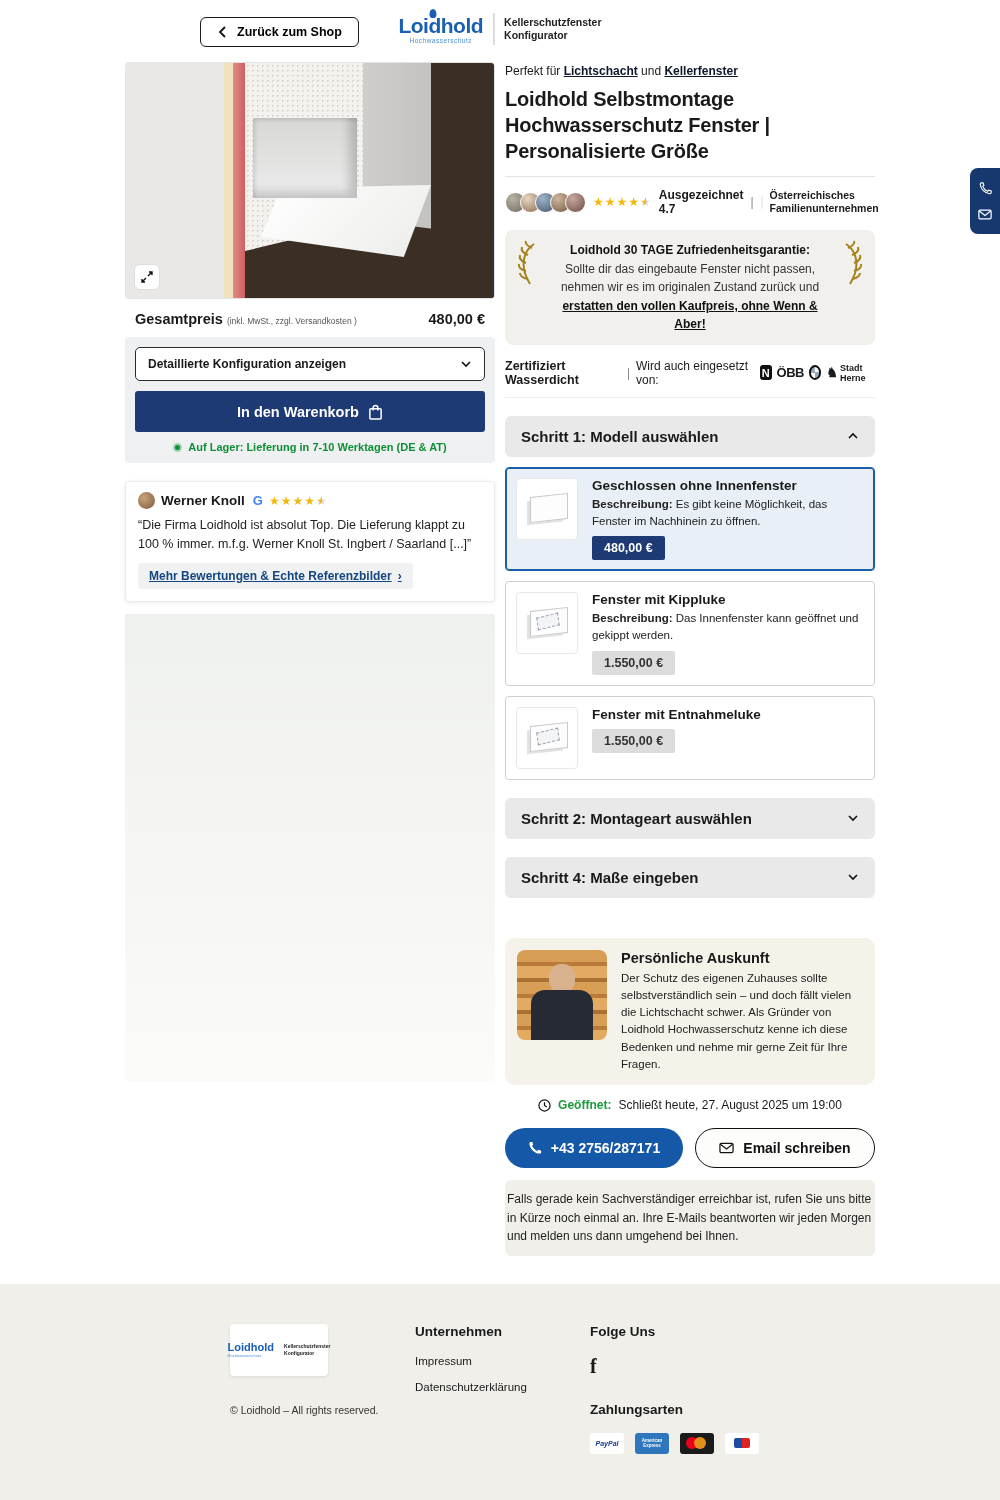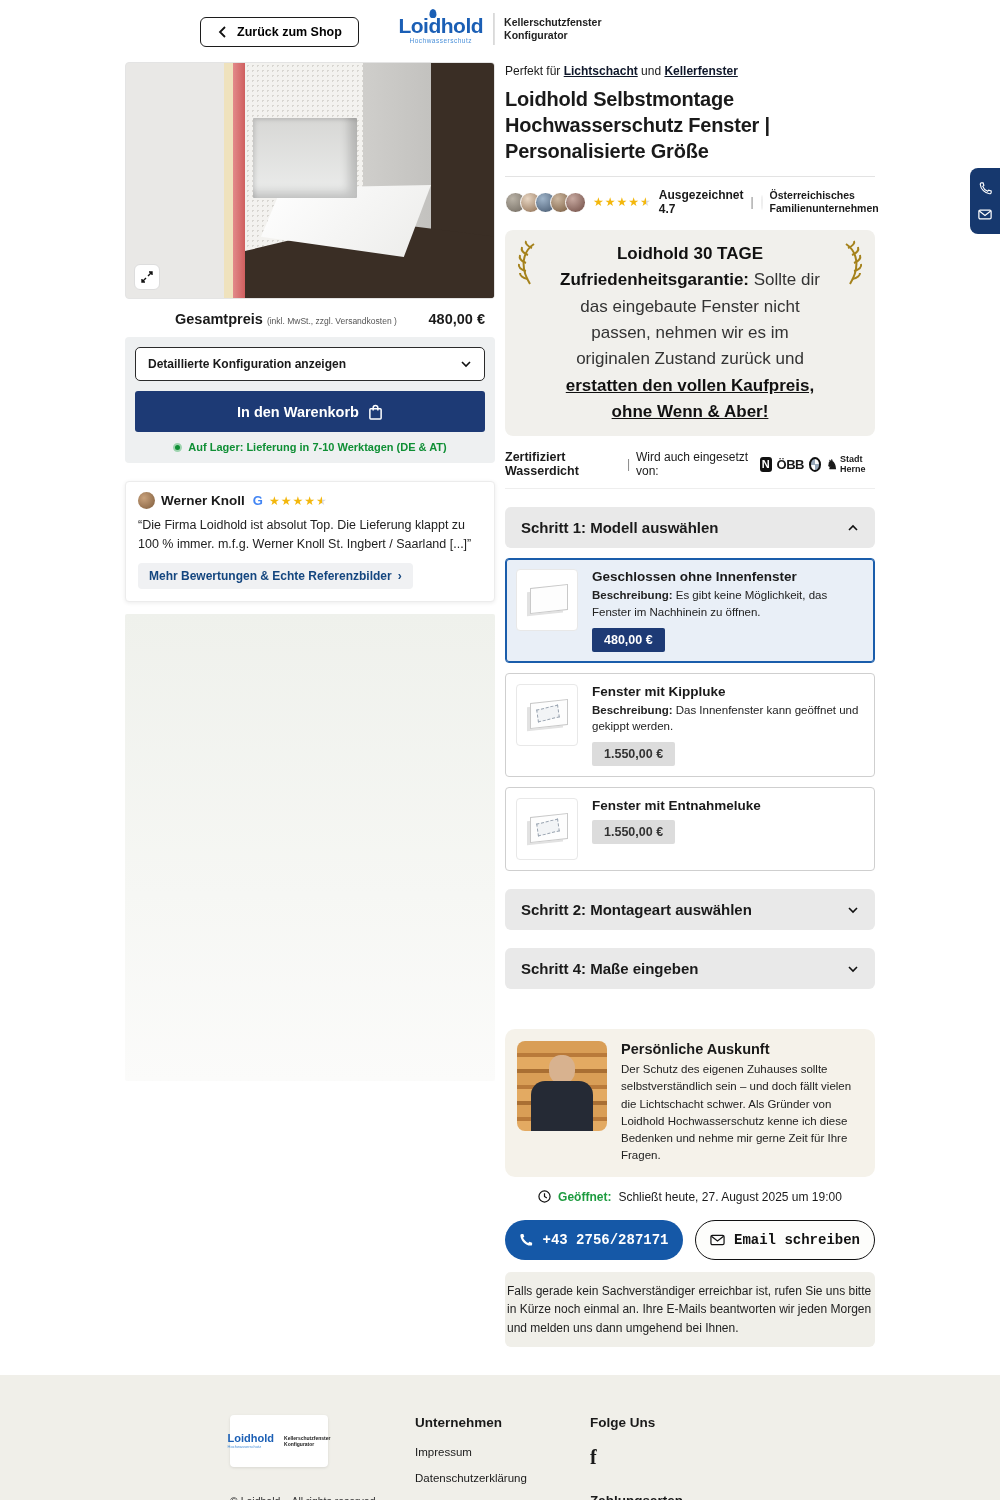--- a/index.html
+++ b/index.html
@@ -34,42 +34,42 @@
     clip-path:polygon(0 38%, 50% 0, 100% 20%, 100% 100%, 0 100%); }
   .shaft-floor { position:absolute; left:135px; top:122px; width:170px; height:72px; background:linear-gradient(135deg,#ffffff,#ececea);
     clip-path:polygon(12% 4%, 100% 0, 84% 100%, 0 72%); }
   .recess { position:absolute; left:127px; top:55px; width:104px; height:80px; background:linear-gradient(180deg,#d7d7d5,#ecedec);
     box-shadow:inset -8px -6px 10px rgba(0,0,0,0.18), inset 2px 2px 4px rgba(0,0,0,0.12); border-radius:1px; }
   .expand-btn { position:absolute; left:8px; bottom:8px; width:26px; height:26px; background:#fff; border:1px solid #ddd; border-radius:6px;
     display:flex; align-items:center; justify-content:center; cursor:pointer; }
 
   
   .price-row { display:flex; justify-content:space-between; align-items:baseline; padding:12px 10px 10px 10px; }
-  .price-label { font-size:14.5px; font-weight:700;margin-left:40px; }
+  .price-label { font-size:14.5px; font-weight:700; }
   .price-note { font-size:8.5px; font-weight:400; color:#555; }
   .price-value { font-size:14.5px; font-weight:700; }
   .purchase-panel { background:#eef0f1; padding:10px; border-radius:4px; }
   .config-select { display:flex; justify-content:space-between; align-items:center; background:#fff; border:1.5px solid #2b2b2b;
     border-radius:5px; padding:9px 12px; font-size:12px; font-weight:600; cursor:pointer; }
   .cart-btn { margin-top:10px; width:100%; background:#1d3a75; color:#fff; border:none; border-radius:3px; height:41px;
     font-size:14.5px; font-weight:700; display:flex; align-items:center; justify-content:center; gap:9px; cursor:pointer; font-family:inherit; }
   .stock-row { margin-top:9px; display:flex; align-items:center; justify-content:center; gap:6px; font-size:11px; font-weight:700; color:#0f8f35; }
   .stock-dot { width:9px; height:9px; border-radius:50%; background:#0f8f35; border:2px solid #9ed4af; }
 
   
   .review-card { margin-top:18px; background:#fff; border:1px solid #ececec; box-shadow:0 1px 4px rgba(0,0,0,0.08); border-radius:4px; padding:10px 12px 12px; }
   .review-head { display:flex; align-items:center; gap:6px; }
   .review-avatar { width:17px; height:17px; border-radius:50%; background:radial-gradient(circle at 35% 35%,#c9a27c,#7d5a3a); }
   .review-name { font-size:13.5px; font-weight:700; }
   .g-icon { font-size:13px; font-weight:700; color:#4285F4; margin-left:2px; }
   .stars { display:inline-flex; font-size:12px; letter-spacing:1px; color:#f3b70c; }
   .star-half { background:linear-gradient(90deg,#f3b70c 50%,#d8d8d8 50%); -webkit-background-clip:text; background-clip:text; color:transparent; }
   .review-text { font-size:12.5px; line-height:1.5; margin-top:7px; color:#222; }
   .review-more { margin-top:9px; display:inline-flex; align-items:center; gap:6px; background:#f0f1f3; border-radius:4px;
-    padding:6px 11px; font-size:12px; font-weight:700; color:#14467f; cursor:pointer; }
+    padding:6px 11px; font-size:12px; font-weight:700; color:#14467f; cursor:pointer;text-decoration:underline; }
 
   .ghost-panel { margin-top:12px; height:467px; background:linear-gradient(180deg,#eff1ec 0%,#f6f7f4 60%,#fbfbfa 100%); border-radius:2px; }
 
   
   .eyebrow { font-size:12px; margin-top:2px; }
   .eyebrow a { font-weight:700; color:#0f172a; text-decoration:underline; cursor:pointer; }
   .page-title { font-size:20px; font-weight:800; line-height:1.3; margin-top:8px; letter-spacing:-0.2px; }
   .title-rule { border:none; border-top:1px solid #e3e3e3; margin:12px 0 0; }
   .rating-row { display:flex; align-items:center; margin-top:11px; gap:7px; }
   .avatars { display:flex; }
@@ -77,21 +77,21 @@
   .avatars span:first-child { margin-left:0; }
   .av1{background:radial-gradient(circle at 35% 30%,#b9b2a6,#6e675d);} .av2{background:radial-gradient(circle at 35% 30%,#e8d6c3,#8a6a4e);}
   .av3{background:radial-gradient(circle at 35% 30%,#9fb4c9,#42546b);} .av4{background:radial-gradient(circle at 35% 30%,#cdb8a1,#74573c);}
   .av5{background:radial-gradient(circle at 35% 30%,#c7a9a0,#6d4a42);}
   .rating-text { font-size:12px; font-weight:700; }
   .rating-sep { color:#888; font-size:12px; }
   .flag { width:15px; height:15px; border-radius:50%; background:linear-gradient(180deg,#d2232a 33%,#fff 33%,#fff 66%,#d2232a 66%); border:1px solid #eee; }
   .family-badge { font-size:10.5px; font-weight:700; line-height:1.25; }
 
   .guarantee { margin-top:14px; background:#f1f0ec; border-radius:8px; padding:11px 52px; position:relative; text-align:center;
-    font-size:17px; line-height:1.55; color:#333; }
+    font-size:12px; line-height:1.55; color:#333; }
   .guarantee b { color:#111; }
   .guarantee u { font-weight:700; color:#111; }
   .laurel { position:absolute; top:10px; width:26px; height:48px; color:#a5821c; }
   .laurel.left { left:9px; } .laurel.right { right:9px; transform:scaleX(-1); }
 
   .certified-row { display:flex; align-items:center; gap:6px; margin-top:14px; padding-bottom:10px; border-bottom:1px solid #eee; font-size:12px; flex-wrap:nowrap; }
   .certified-bold { font-weight:800; font-size:12.5px; }
   .cert-logos { display:flex; align-items:center; gap:5px; margin-left:2px; }
   .logo-n { width:15px; height:15px; background:#111; color:#fff; border-radius:3px; font-weight:800; font-size:11px; display:flex; align-items:center; justify-content:center; }
   .logo-obb { font-weight:800; font-size:13px; letter-spacing:-0.5px; }
@@ -121,21 +121,21 @@
   
   .contact-card { margin-top:40px; background:#f5f2ea; border-radius:10px; padding:12px; display:flex; gap:14px; }
   .contact-photo { width:90px; height:90px; border-radius:8px; flex:none; position:relative; overflow:hidden;
     background:repeating-linear-gradient(180deg,#d99e56 0 12px,#b97a3a 12px 16px,#e3aa62 16px 28px,#a96f33 28px 32px); }
   .contact-photo .head { position:absolute; left:32px; top:14px; width:26px; height:28px; background:#d8b28f; border-radius:45% 45% 40% 40%; }
   .contact-photo .shirt { position:absolute; left:14px; top:40px; width:62px; height:50px; background:#252a35; border-radius:14px 14px 0 0; }
   .contact-title { font-size:14.5px; font-weight:800; }
   .contact-text { font-size:11.5px; line-height:1.5; margin-top:4px; color:#222; }
   .hours-row { display:flex; align-items:center; justify-content:center; gap:7px; margin-top:13px; font-size:12px; }
   .hours-open { color:#1d9b3f; font-weight:700; }
-  .btns-row { display:flex; gap:12px; margin-top:16px;font-family:Liberation Mono, monospace; }
+  .btns-row { display:flex; gap:12px; margin-top:16px; }
   .phone-btn { flex:1; background:#1558a7; color:#fff; border:none; border-radius:22px; height:40px; font-size:14px; font-weight:700;
     display:flex; align-items:center; justify-content:center; gap:9px; cursor:pointer; font-family:inherit; }
   .email-btn { flex:1; background:#fdfdfb; color:#111; border:1.5px solid #111; border-radius:22px; height:40px; font-size:14px; font-weight:600;
     display:flex; align-items:center; justify-content:center; gap:9px; cursor:pointer; font-family:inherit; }
   .contact-note { margin-top:12px; background:#f0efe9; border-radius:6px; padding:10px 2px; font-size:12px; line-height:1.55; color:#222; }
 
   
   .float-widget { position:absolute; right:0; top:168px; width:30px; height:66px; background:#16386e; border-radius:8px 0 0 8px;
     display:flex; flex-direction:column; align-items:center; justify-content:center; gap:14px; cursor:pointer; }
 

